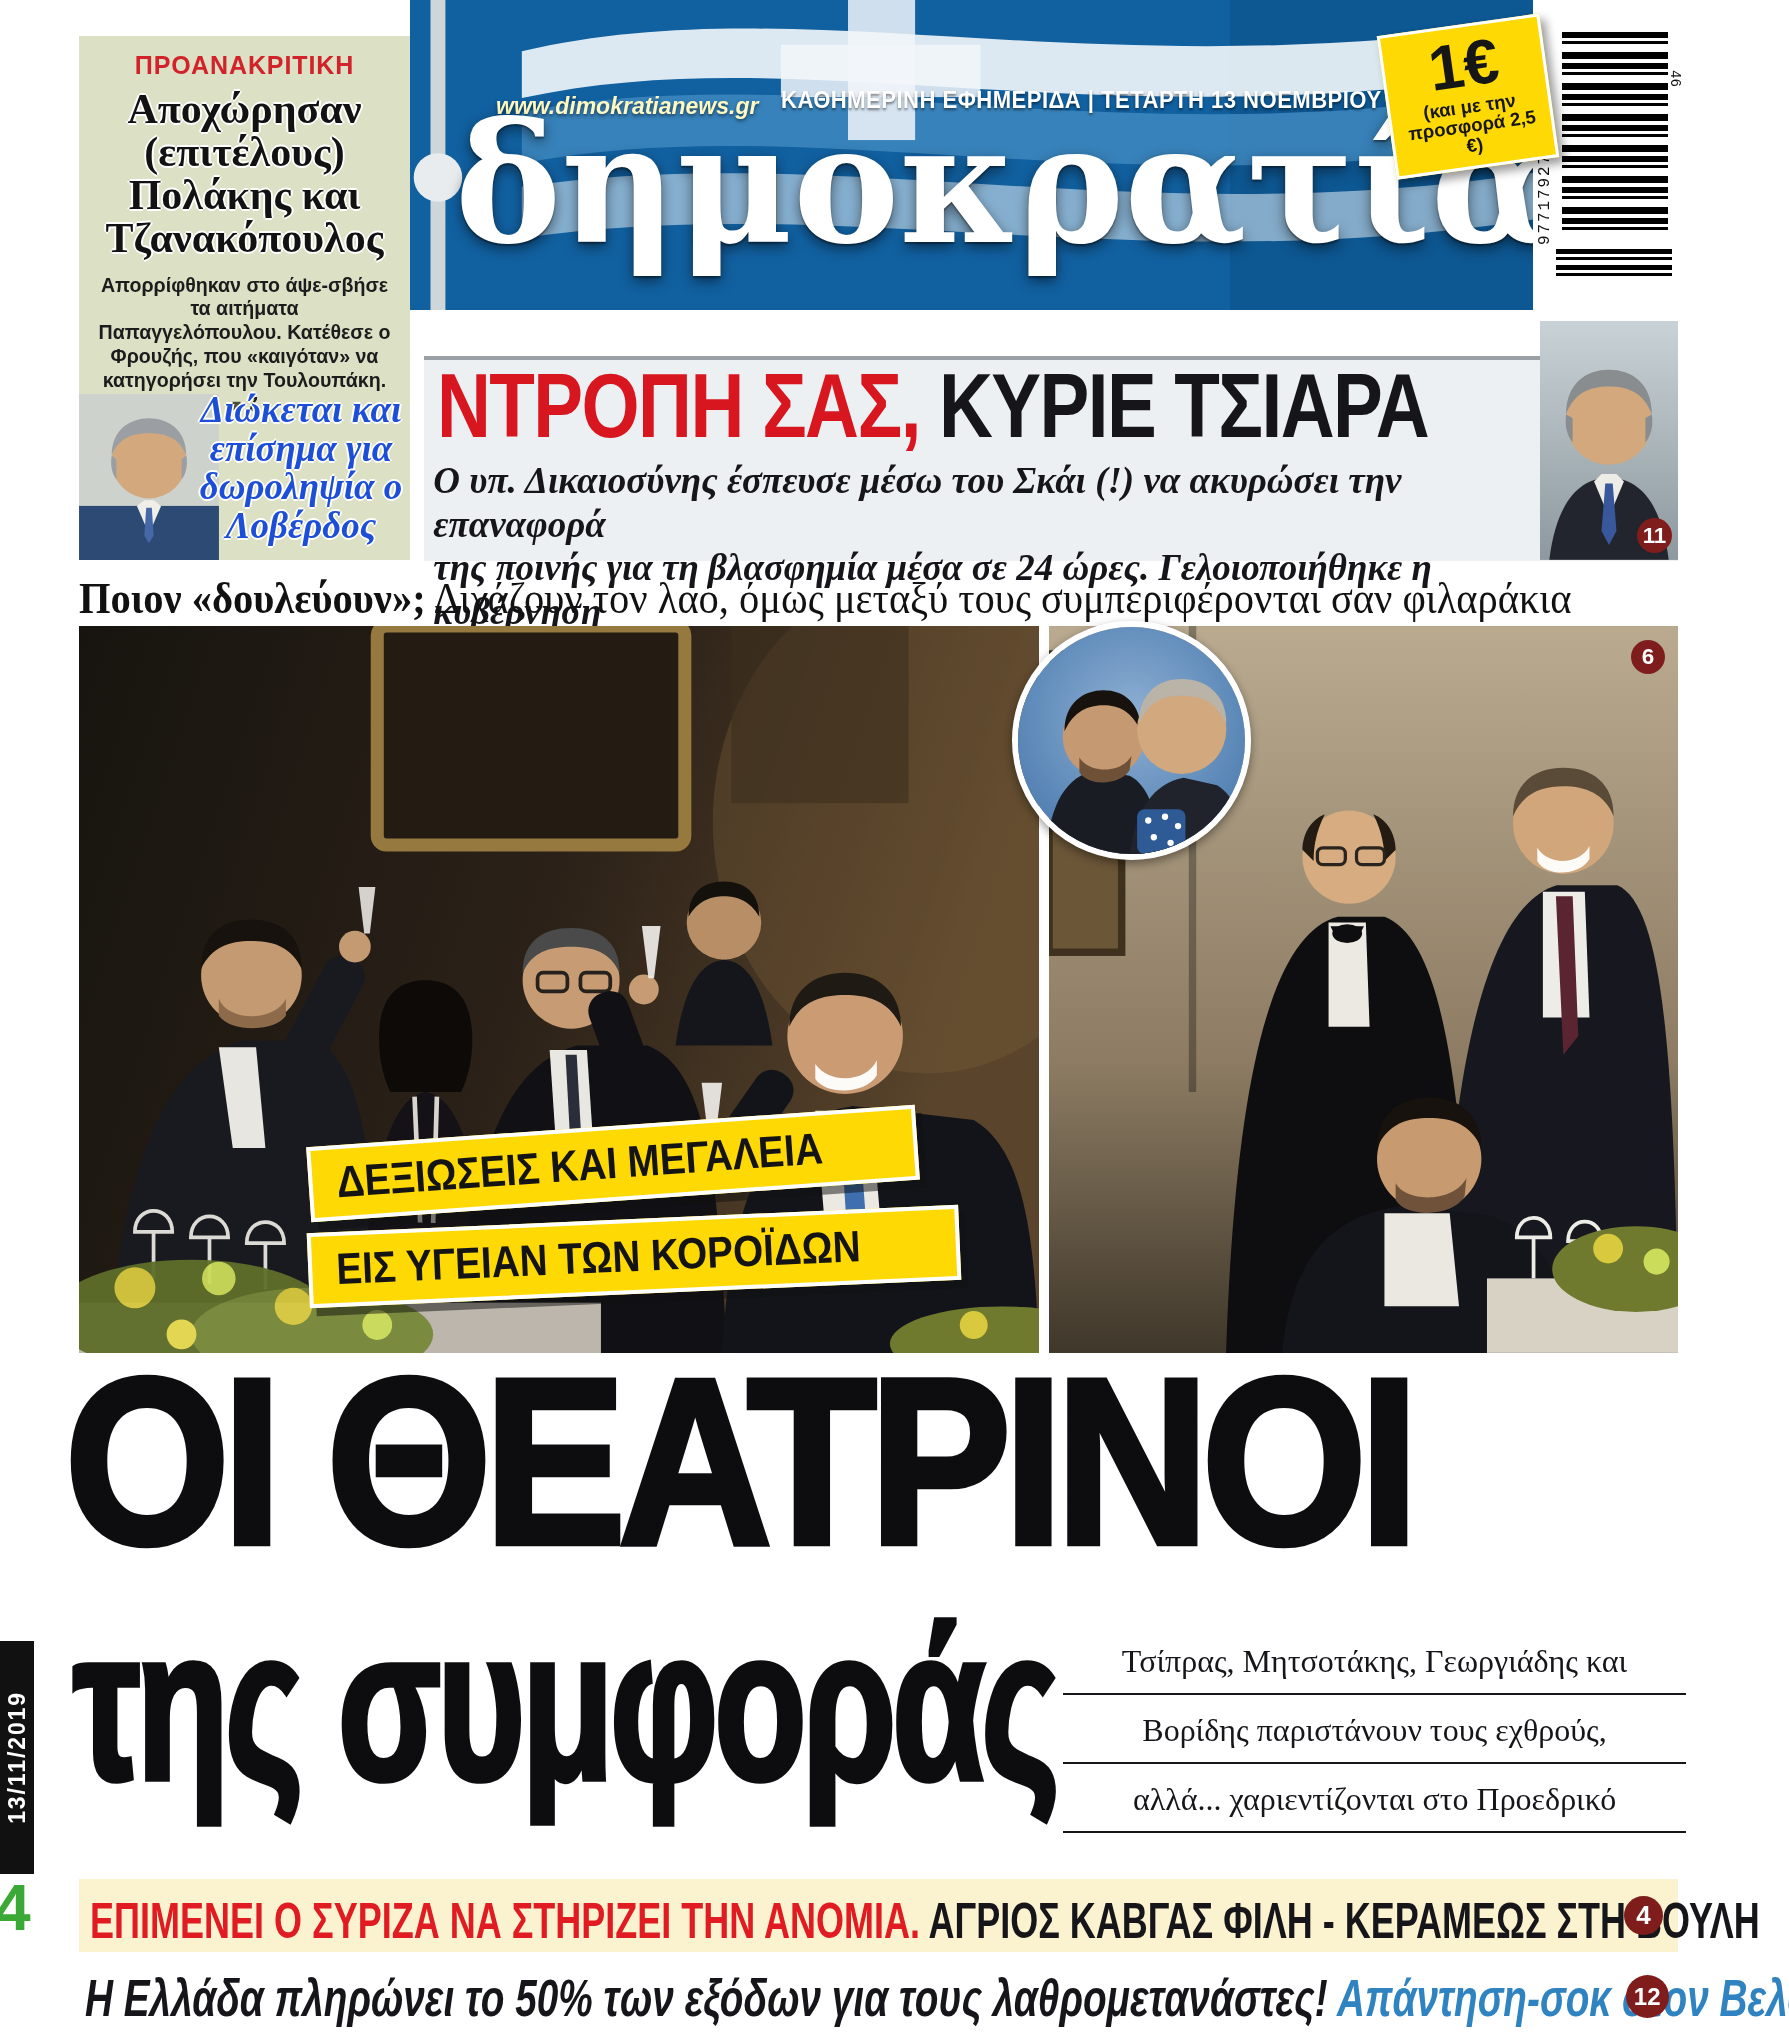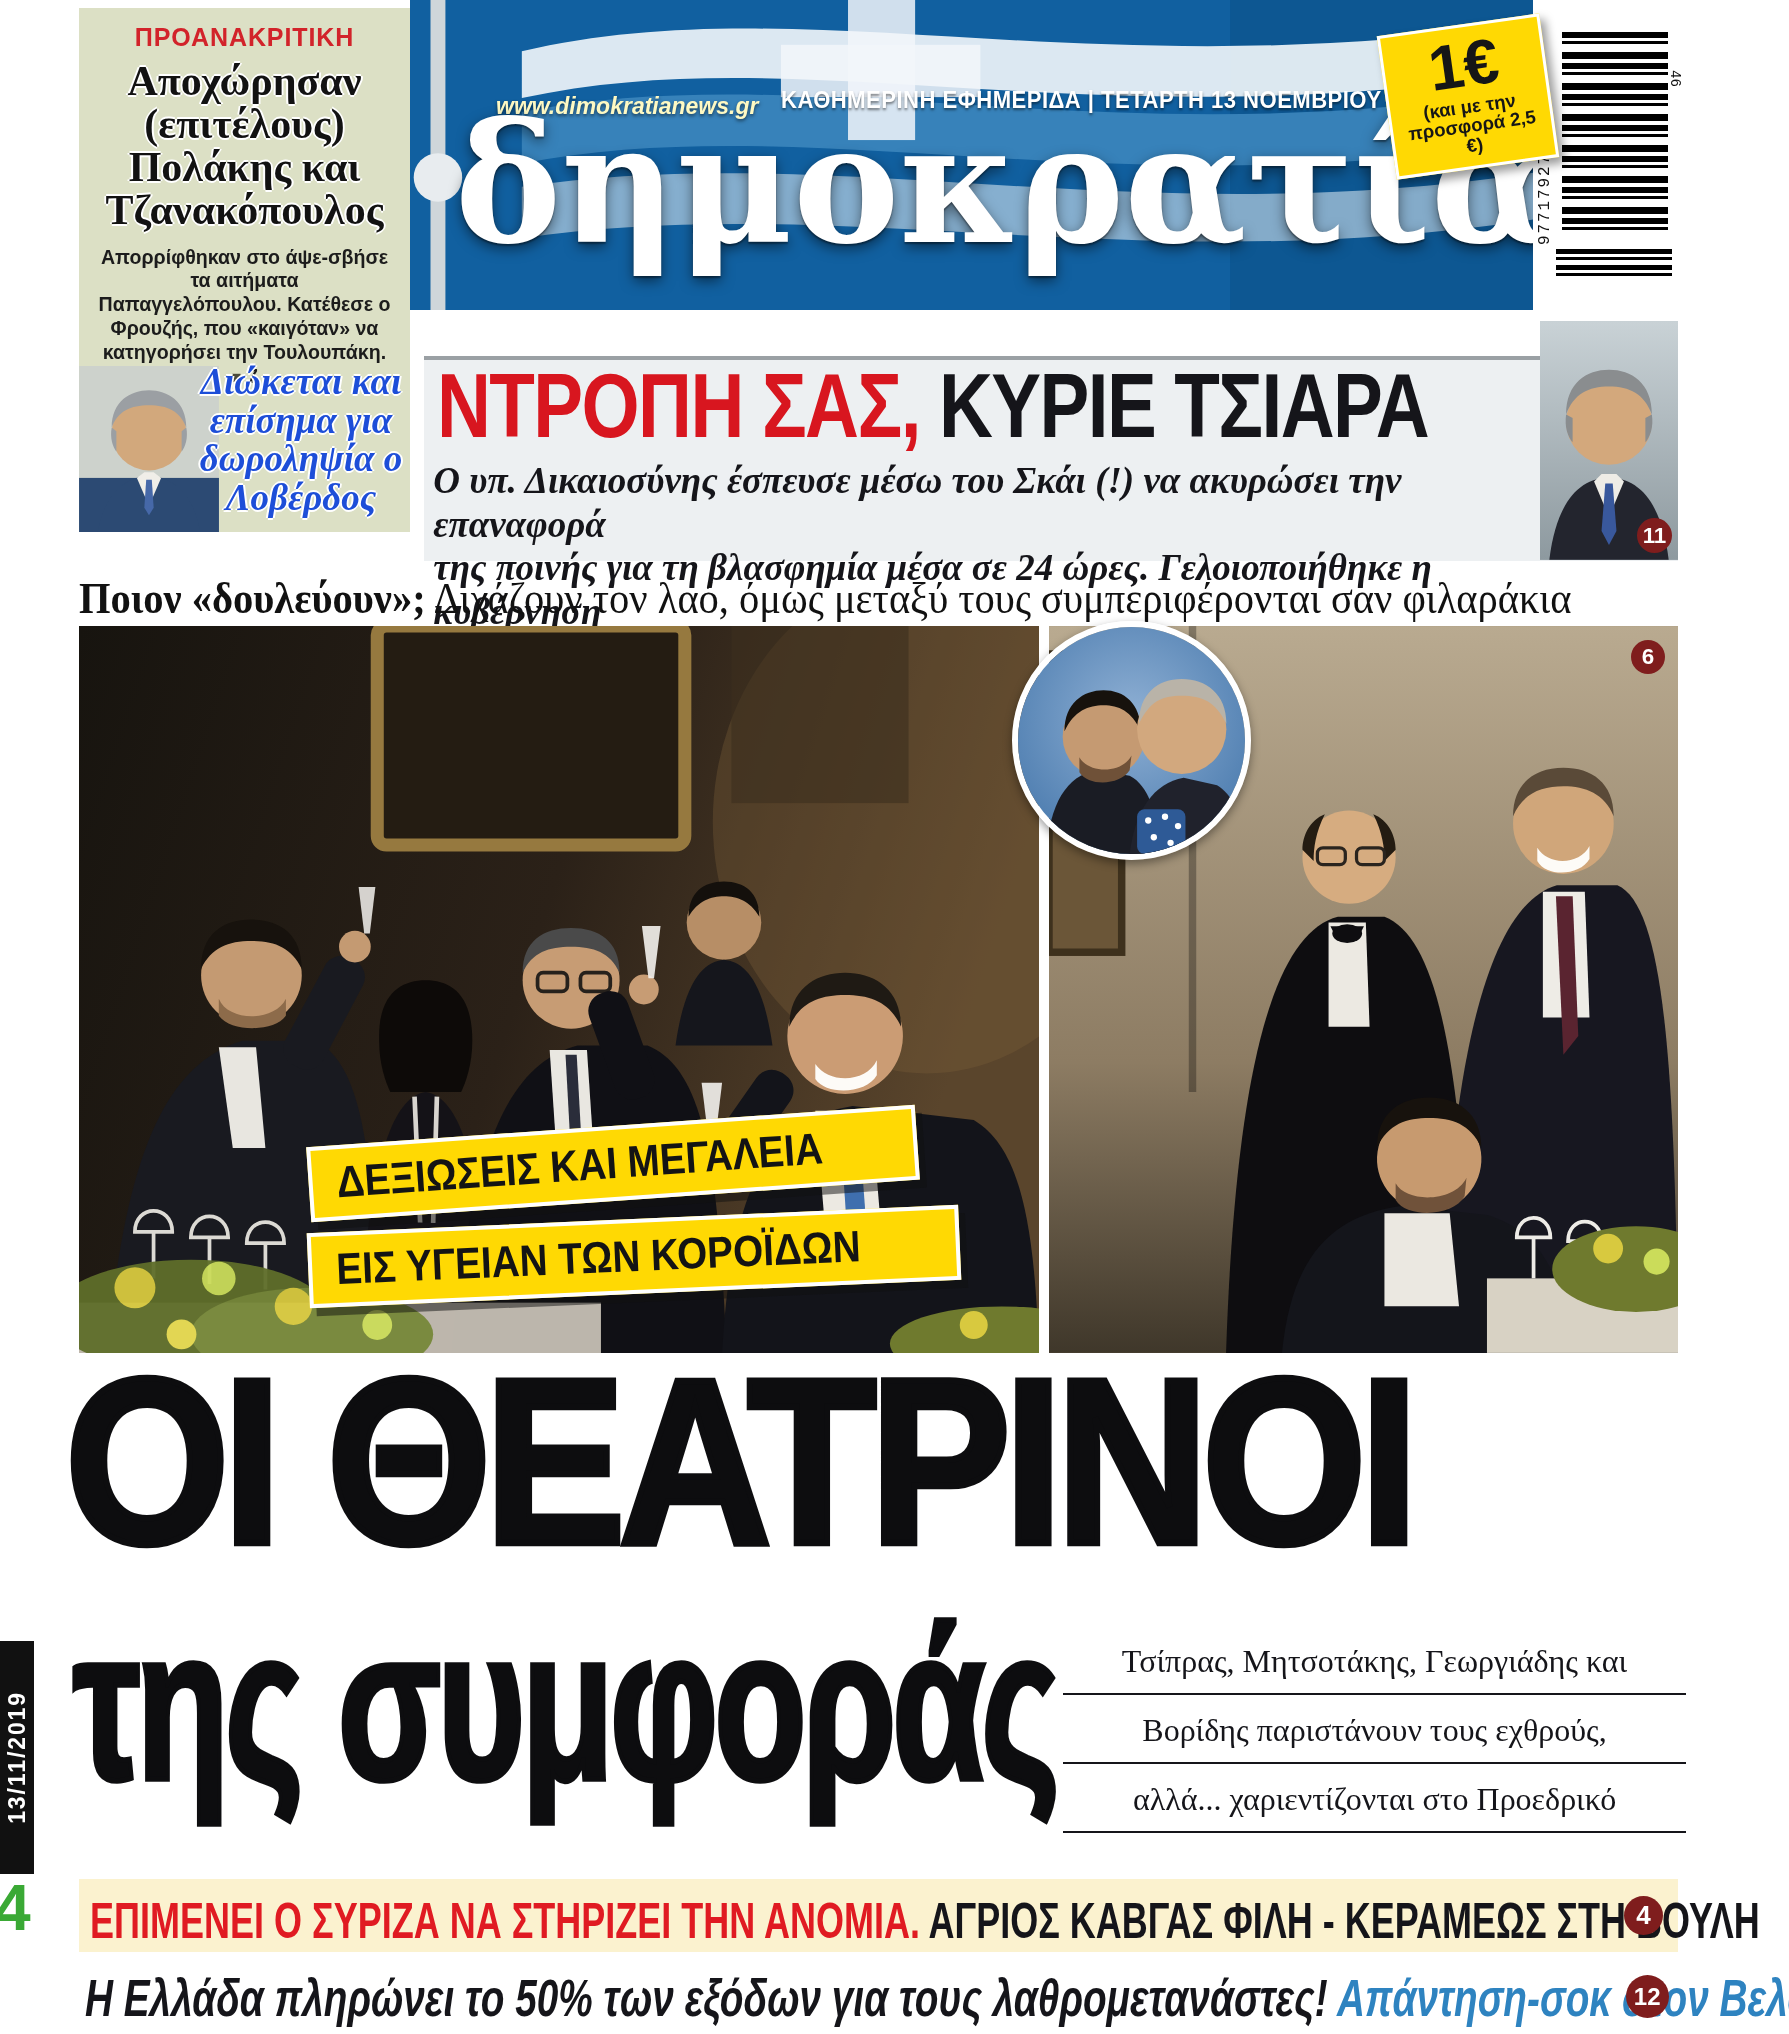--- a/index.html
+++ b/index.html
@@ -34,21 +34,21 @@
                 writing-mode:vertical-rl;transform:rotate(180deg);
                 font-family:"Liberation Mono",monospace;font-size:16px;color:#111;letter-spacing:1.9px;}
   #barcode .bars{position:absolute;left:28px;top:9.3px;right:13px;height:200px;
       background:repeating-linear-gradient(180deg,#000 0 5.6px,#fff 5.6px 9.3px,#000 9.3px 12px,#fff 12px 19.6px,#000 19.6px 27px,#fff 27px 31px);}
   #barcode .bars2{position:absolute;left:22.4px;top:226px;right:9.3px;height:32px;
       background:repeating-linear-gradient(180deg,#000 0 4.7px,#fff 4.7px 8.4px,#000 8.4px 11.2px,#fff 11.2px 16px);}
   #barcode .issue{position:absolute;right:-1.9px;top:47px;writing-mode:vertical-rl;
                   font-family:"Liberation Mono",monospace;font-size:14px;color:#111;}
 
   
-  #tl-box{left:79px;top:8px;width:331px;height:524px;background:#dce0c5;text-align:center;}
+  #tl-box{left:79px;top:36px;width:331px;height:524px;background:#dce0c5;text-align:center;}
   #tl-kicker{margin-top:15px;color:#d2232a;font-size:25px;font-weight:bold;letter-spacing:0.9px;}
   #tl-headline{margin:7.5px 9.3px 0 9.3px;font-family:"Liberation Serif",serif;font-weight:bold;
                font-size:42px;line-height:1.03;color:#121212;
                text-shadow:1.9px 0 0 #fff,-1.9px 0 0 #fff,0 1.9px 0 #fff,0 -1.9px 0 #fff;}
   #tl-summary{margin:13px 18.6px 0 18.6px;font-size:19.6px;font-weight:bold;line-height:1.22;color:#1c1c1c;}
   #tl-summary .sq{color:#4a4a3a;font-size:17px;}
   #tl-sub{position:absolute;right:7.5px;bottom:15px;width:203px;
           font-family:"Liberation Serif",serif;font-style:italic;font-weight:bold;
           font-size:37px;line-height:1.04;color:#1d4ed8;text-align:center;
           text-shadow:1.9px 0 0 #fff,-1.9px 0 0 #fff,0 1.9px 0 #fff,0 -1.9px 0 #fff;}

